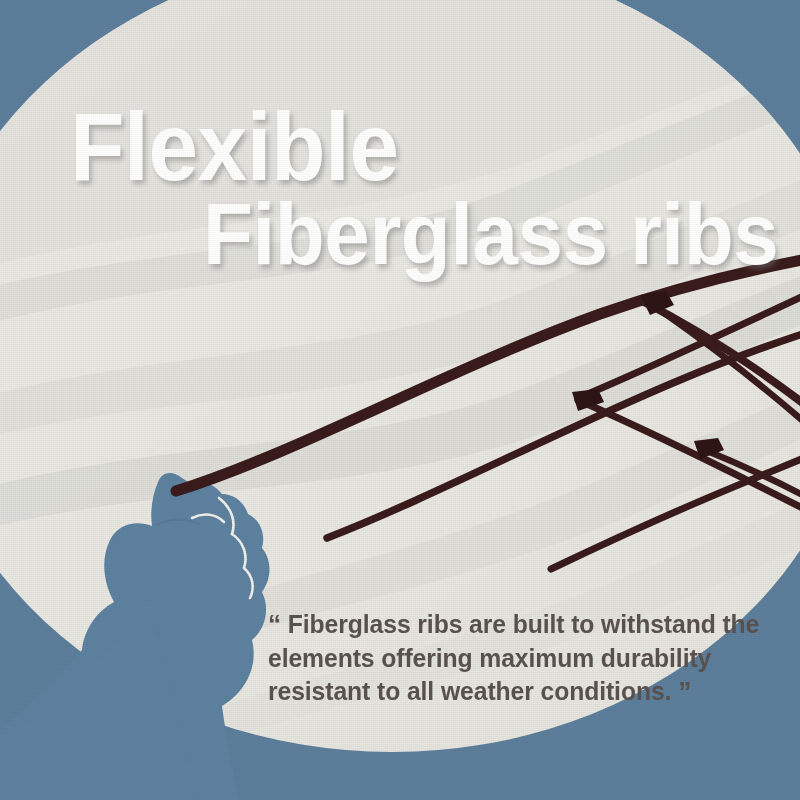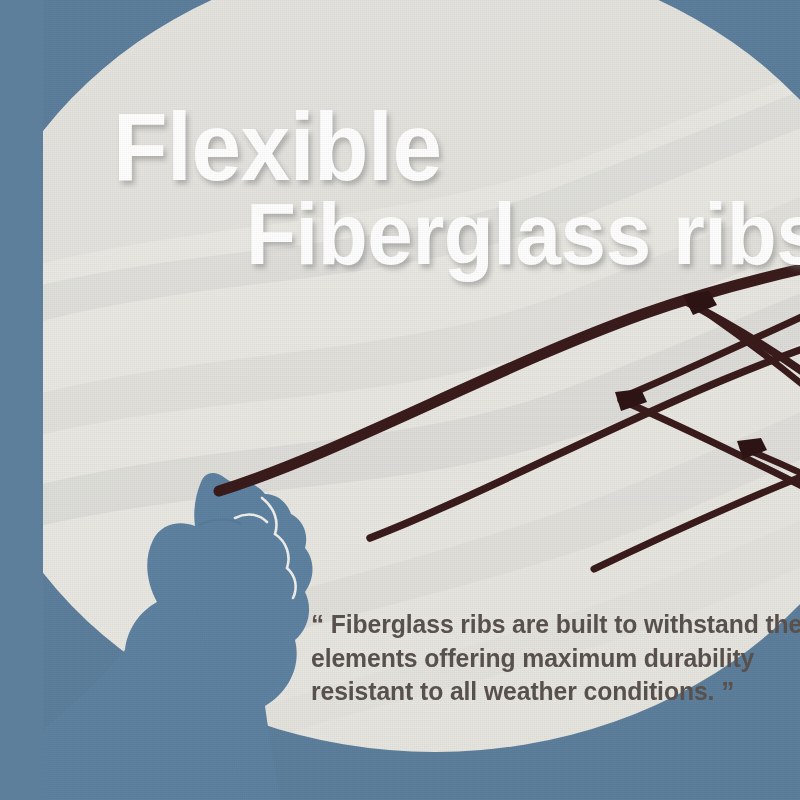--- a/index.html
+++ b/index.html
@@ -11,21 +11,20 @@
     position: relative;
     width: 800px;
     height: 800px;
     overflow: hidden;
     font-family: "Liberation Sans", sans-serif;
     background: #5d7f9c;
   }
   #artboard {
     position: absolute;
     inset: 0;
-    margin-left: 43px;
   }
   .svg-layer {
     position: absolute;
     top: 0;
     left: 0;
     width: 800px;
     height: 800px;
   }
   .headline {
     position: absolute;

